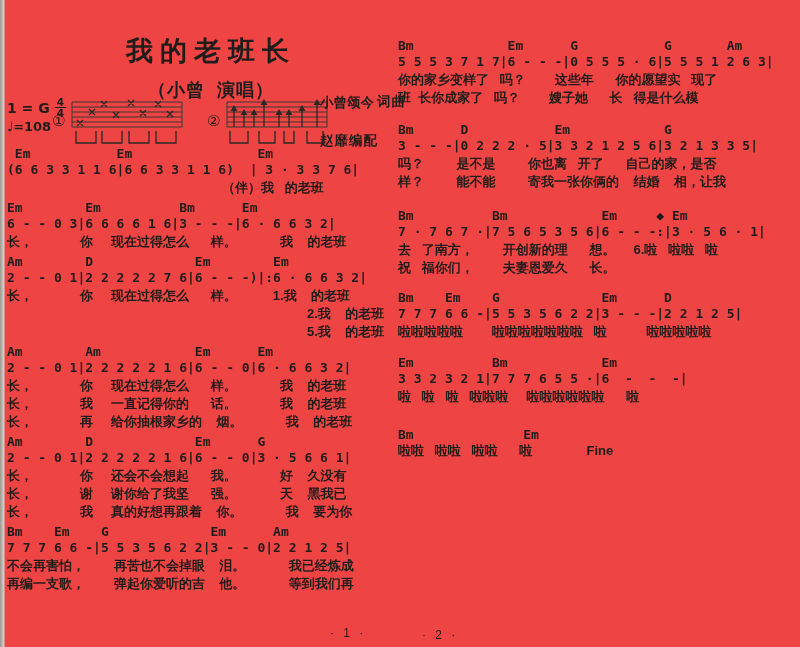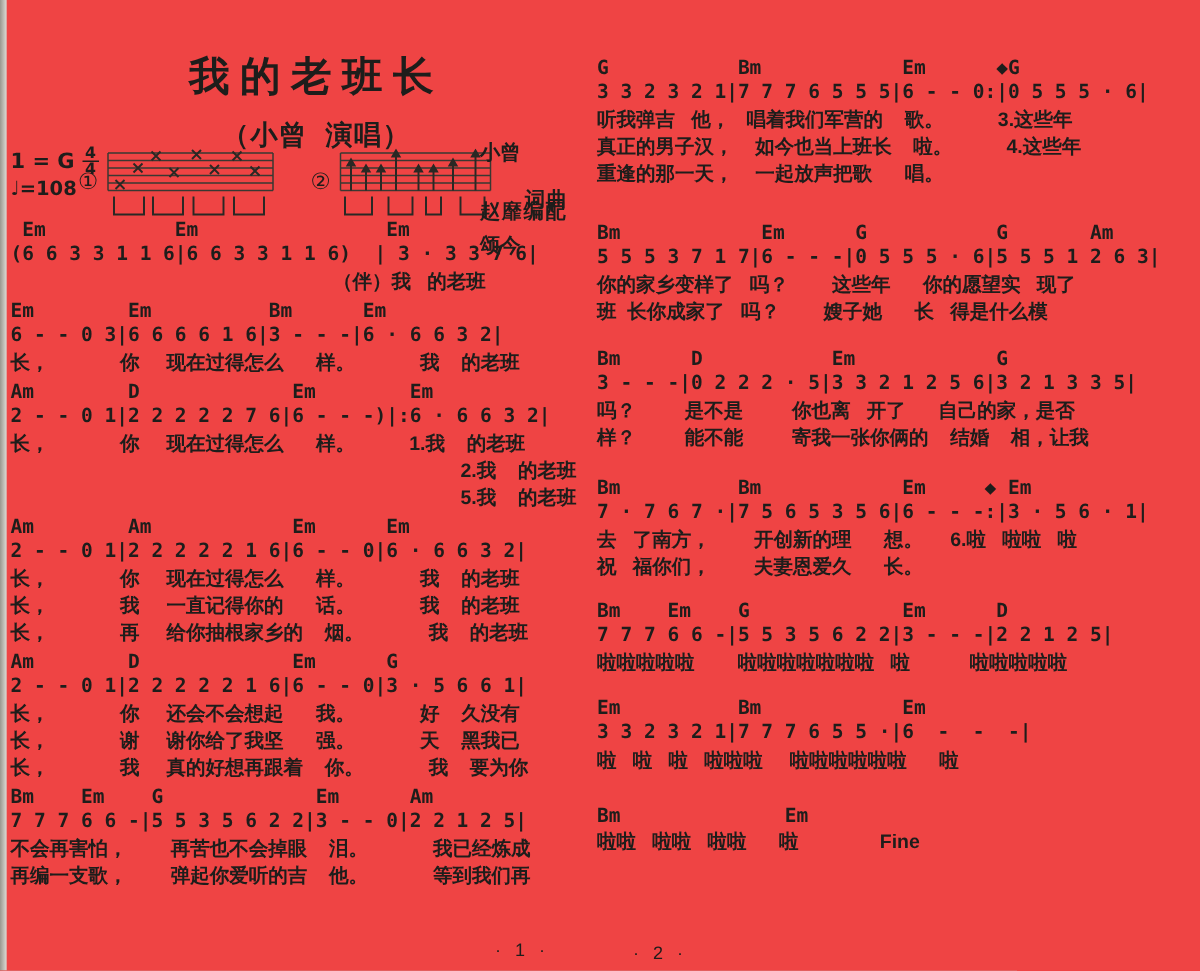--- a/index.html
+++ b/index.html
@@ -43,21 +43,21 @@
   .pat-label { position:absolute; font-family:"DejaVu Sans",sans-serif; font-size:15px; }
   .pat1-label { left:52px; top:112px; }
   .pat2-label { left:207px; top:112px; }
   .svg1 { position:absolute; left:71px; top:99px; }
   .svg2 { position:absolute; left:226px; top:99px; }
   .credits {
     position:absolute; left:320px; top:93px;
     display:flex; align-items:center;
     font-size:13.5px; font-weight:bold;
   }
-  .credit-names { display:flex; flex-direction:column; line-height:17px;gap:45px; }
+  .credit-names { display:flex; flex-direction:row; line-height:17px; }
   .credit-role { margin-left:3px; letter-spacing:1px; }
   .arranger {
     position:absolute; left:320px; top:132px;
     font-size:13.5px; font-weight:bold; letter-spacing:1px;
   }
   .col { position:absolute; }
   .col-left  { left:7px;   top:146px; width:388px; }
   .col-right { left:398px; top:38px;  width:400px; }
   .sys { margin:0 0 3px 0; }
   .chord-line {
@@ -162,27 +162,20 @@
     </div>
     <div class="sys">
       <div class="chord-line">Bm    Em    G             Em      Am</div>
       <div class="notes-line">7 7 7 6 6 -|5 5 3 5 6 2 2|3 - - 0|2 2 1 2 5|</div>
       <div class="lyric-line">不会再害怕，        再苦也不会掉眼    泪。            我已经炼成</div>
       <div class="lyric-line">再编一支歌，        弹起你爱听的吉    他。            等到我们再</div>
     </div>
   </div>
 
   <div class="col col-right">
-    <div class="sys mb23">
-      <div class="chord-line">G           Bm            Em      ◆G</div>
-      <div class="notes-line">3 3 2 3 2 1|7 7 7 6 5 5 5|6 - - 0:|0 5 5 5 · 6|</div>
-      <div class="lyric-line">听我弹吉   他，   唱着我们军营的    歌。          3.这些年</div>
-      <div class="lyric-line">真正的男子汉，    如今也当上班长    啦。          4.这些年</div>
-      <div class="lyric-line">重逢的那一天，    一起放声把歌      唱。</div>
-    </div>
     <div class="sys mb15">
       <div class="chord-line">Bm            Em      G           G       Am</div>
       <div class="notes-line">5 5 5 3 7 1 7|6 - - -|0 5 5 5 · 6|5 5 5 1 2 6 3|</div>
       <div class="lyric-line">你的家乡变样了   吗？        这些年      你的愿望实   现了</div>
       <div class="lyric-line">班  长你成家了   吗？        嫂子她      长   得是什么模</div>
     </div>
     <div class="sys mb17">
       <div class="chord-line">Bm      D           Em            G</div>
       <div class="notes-line">3 - - -|0 2 2 2 · 5|3 3 2 1 2 5 6|3 2 1 3 3 5|</div>
       <div class="lyric-line">吗？         是不是         你也离   开了      自己的家，是否</div>

